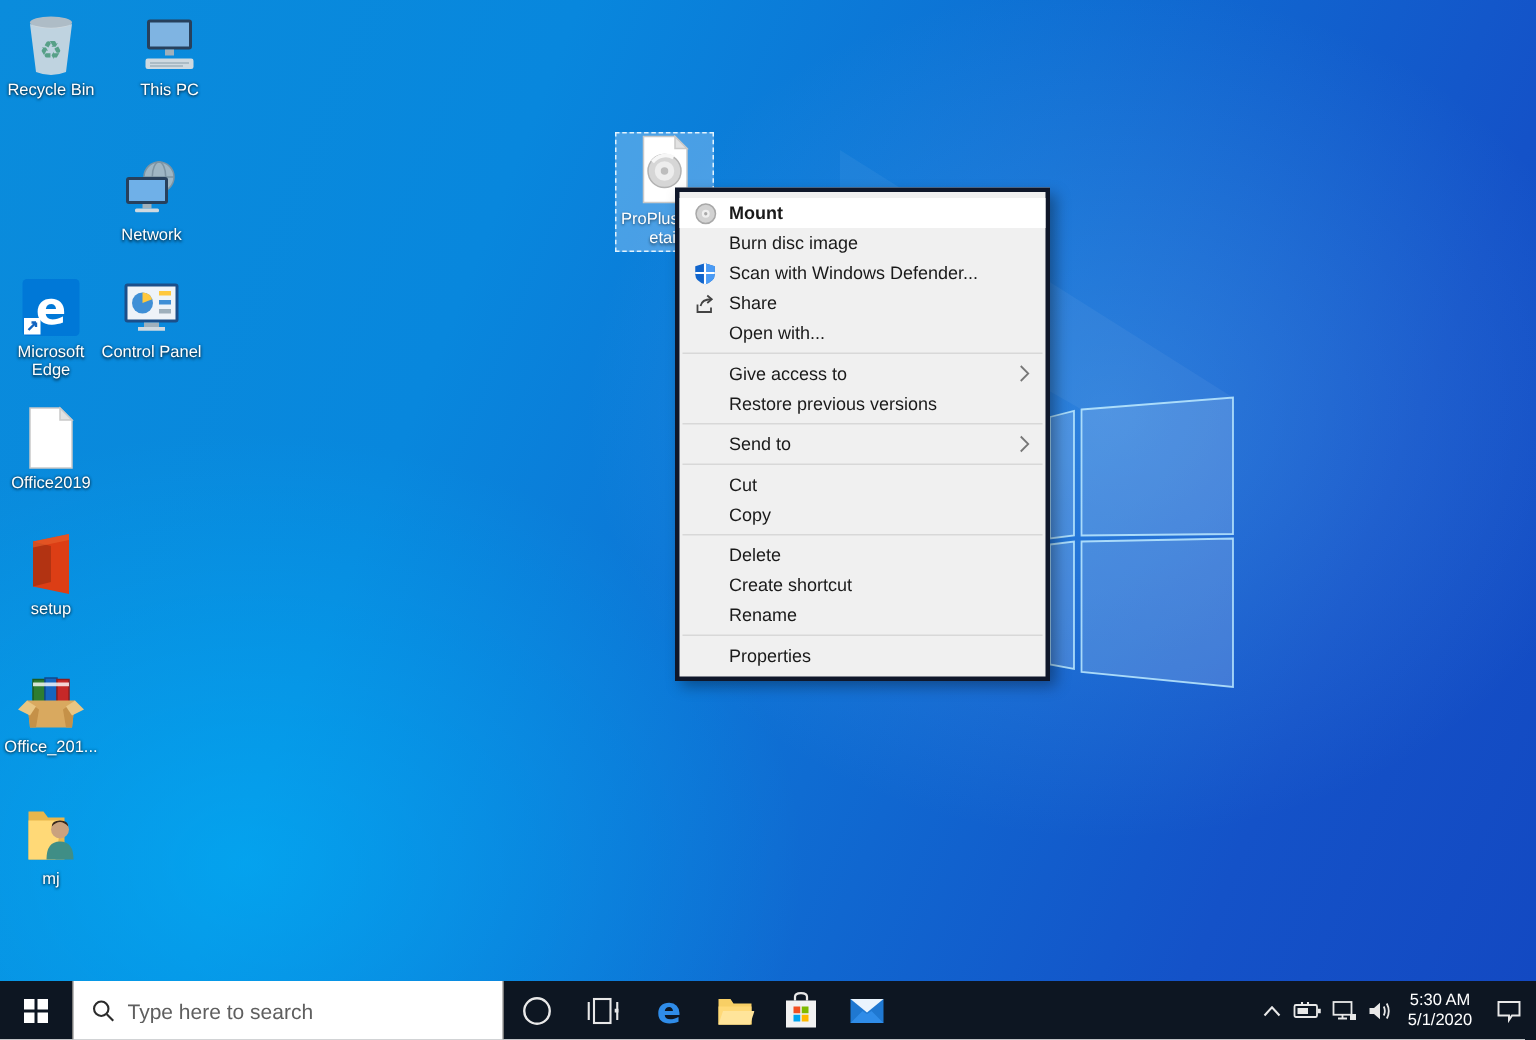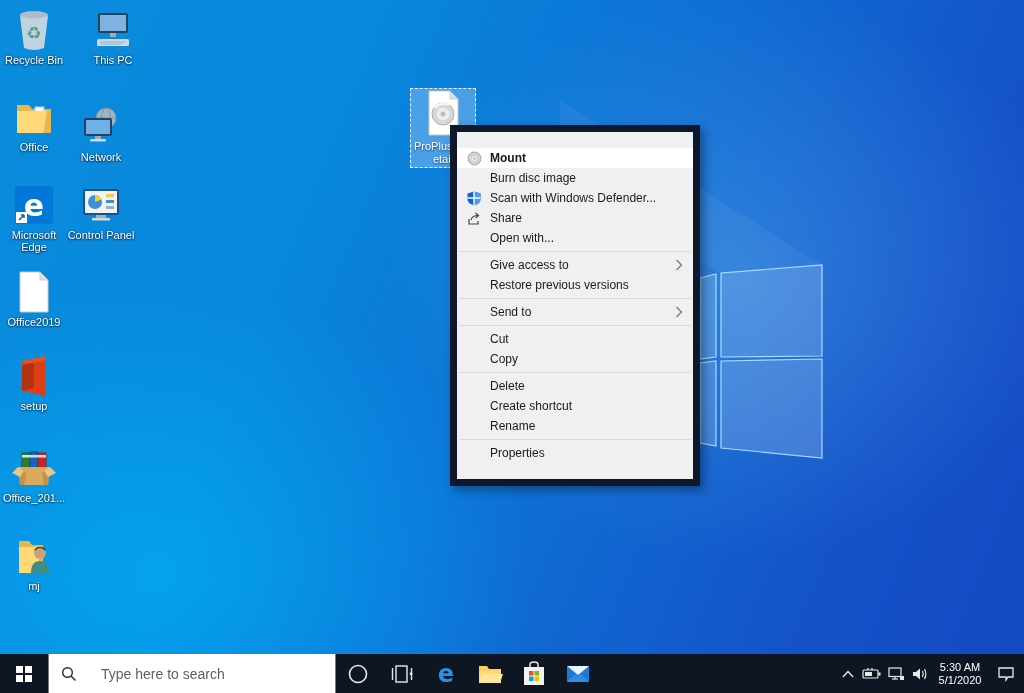--- a/index.html
+++ b/index.html
@@ -36,21 +36,21 @@
   }
   .file-selected .icon-art { margin:2px auto 0; }
   .file-label-1 { position:absolute; left:3px; top:51px; font-size:11px; color:#fff;
     text-shadow:0 1px 2px rgba(0,0,0,0.6); white-space:nowrap; }
   .file-label-2 { position:absolute; left:0; top:64px; width:100%; text-align:center;
     font-size:11px; color:#fff; text-shadow:0 1px 2px rgba(0,0,0,0.6); }
 
   
   .context-menu {
     position:absolute; left:450px; top:125px; width:250px;
-    background:#f0f0f0; border:7px solid #0f172a; padding:16px 0;
+    background:#f0f0f0; border:3px solid #0f172a; padding:4px 0;
     box-shadow:4px 4px 9px rgba(0,0,0,0.35); z-index:10;
     font-size:12px; color:#1a1a1a;text-align:right;
   }
   .menu-item { height:20px; display:flex; align-items:center; padding:0 10px 0 8px; cursor:default; }
   .menu-item.default-item { font-weight:bold; background:#fff; }
   .mi-icon { width:18px; height:16px; flex:0 0 18px; margin-right:7px;
     display:flex; align-items:center; justify-content:center; }
   .mi-label { white-space:nowrap; }
   .mi-chevron { margin-left:auto; display:flex; align-items:center; }
   .menu-separator { height:1px; background:#d8d8d8; margin:3px 2px; }
@@ -58,21 +58,21 @@
   
   .taskbar {
     position:absolute; left:0; bottom:0; width:1024px; height:39px;
     background:#0d1622; display:flex; align-items:stretch; z-index:20;
   }
   .start-button { width:48px; display:flex; align-items:center; justify-content:center; }
   .win-flag { display:grid; grid-template-columns:7px 7px; grid-template-rows:7px 7px; gap:2px; }
   .win-flag div { background:#fff; }
   .search-box {
     width:288px; background:#fff; display:flex; align-items:center;
-    padding-left:12px; gap:24px; border:1px solid #7a7a7a; border-bottom:none; border-top:none;
+    padding-left:12px; gap:8px; border:1px solid #7a7a7a; border-bottom:none; border-top:none;
   }
   .search-input {
     border:none; outline:none; background:transparent; font-size:14px;
     color:#3c3c3c; font-family:"Liberation Sans", sans-serif; width:220px;
   }
   .search-input::placeholder { color:#5f5f5f; opacity:1; }
   .tb-btn { width:44px; display:flex; align-items:center; justify-content:center; }
   .tray { margin-left:auto; display:flex; align-items:center; }
   .tray-btn { width:24px; height:39px; display:flex; align-items:center; justify-content:center; }
   .clock { width:56px; text-align:center; color:#fff; font-size:11px; line-height:13px; }
@@ -114,30 +114,20 @@
         <rect x="8" y="6" width="26" height="16" fill="#7fb4e2"></rect>
         <rect x="18" y="24" width="6" height="4" fill="#9fb0bc"></rect>
         <rect x="5" y="30" width="32" height="7" rx="1.5" fill="#cfd9e0"></rect>
         <line x1="8" y1="33" x2="34" y2="33" stroke="#9fb0bc" stroke-width="1"></line>
         <line x1="8" y1="35" x2="30" y2="35" stroke="#9fb0bc" stroke-width="1"></line>
       </svg>
     </div>
     <div class="icon-label">This PC</div>
   </div>
 
-  <div class="icon-cell" style="left:0;top:95px">
-    <div class="icon-art">
-      <svg width="42" height="40" viewBox="0 0 42 40">
-        <path d="M4 8 L16 8 L19 12 L38 12 L38 36 L4 36 Z" fill="#e8b64c"></path>
-        <rect x="22" y="10" width="9" height="24" fill="#f5f5f5" stroke="#c9c9c9"></rect>
-        <path d="M4 14 L34 14 L30 36 L4 36 Z" fill="#ffd977"></path>
-      </svg>
-    </div>
-    <div class="icon-label">Office</div>
-  </div>
 
   <div class="icon-cell" style="left:67px;top:105px">
     <div class="icon-art">
       <svg width="42" height="42" viewBox="0 0 42 42">
         <circle cx="26" cy="12" r="10" fill="#9fb6c4"></circle>
         <circle cx="26" cy="12" r="10" fill="none" stroke="#7d94a3" stroke-width="1"></circle>
         <ellipse cx="26" cy="12" rx="4.5" ry="10" fill="none" stroke="#7d94a3" stroke-width="1"></ellipse>
         <line x1="16" y1="12" x2="36" y2="12" stroke="#7d94a3" stroke-width="1"></line>
         <rect x="4" y="12" width="28" height="18" rx="2" fill="#27405c"></rect>
         <rect x="6" y="14" width="24" height="14" fill="#6fb0e8"></rect>

